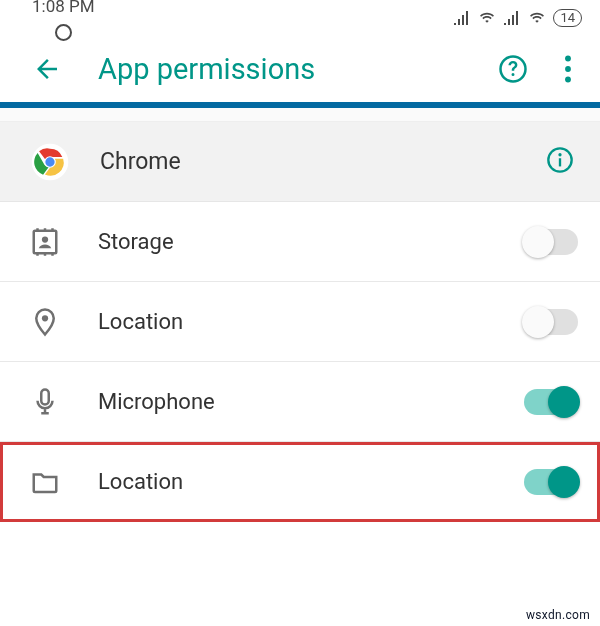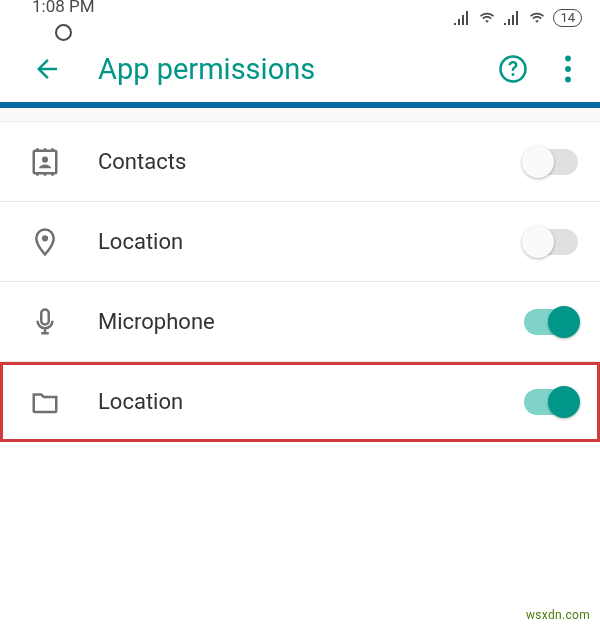--- a/index.html
+++ b/index.html
@@ -37,21 +37,21 @@
   .row.hl { outline:3px solid #d23b3b; outline-offset:-3px; }
 
   
   .toggle { position:relative; width:54px; height:26px; }
   .toggle input { opacity:0; width:0; height:0; }
   .track { position:absolute; inset:0; background:#e0e0e0; border-radius:20px; transition:.2s; }
   .thumb { position:absolute; top:-3px; left:-2px; width:32px; height:32px; background:#fafafa; border-radius:50%; box-shadow:0 1px 3px rgba(0,0,0,.3); transition:.2s; }
   .toggle input:checked + .track { background:#7fd3c9; }
   .toggle input:checked + .track + .thumb { transform:translateX(26px); background:#009688; }
 
-  .watermark { position:absolute; bottom:4px; right:10px; font-size:12px; color:#4d7c0f; letter-spacing:.3px; }
+  .watermark { position:absolute; bottom:4px; right:10px; font-size:12px; color:#0f172a; letter-spacing:.3px; }
 </style>
 </head>
 <body>
 
 <div class="screen">
 
   <div class="statusbar">
     <div class="left">
       <span>1:08 PM</span>
       <span class="ring-icon"></span>
@@ -92,29 +92,47 @@
             <circle cx="3" cy="3" r="2.5" fill="#009688"></circle>
             <circle cx="3" cy="12" r="2.5" fill="#009688"></circle>
             <circle cx="3" cy="21" r="2.5" fill="#009688"></circle>
           </svg>
       </button>
     </div>
   </div>
 
   <div class="gap"></div>
 
+  <div class="approw">
+    <svg class="chrome" viewBox="0 0 48 48">
+      <circle cx="24" cy="24" r="22" fill="#fff"></circle>
+      <path fill="#e33b2e" d="M24 8a16 16 0 0114.8 10H24a6 6 0 00-5.4 3.4L10.9 11A15.9 15.9 0 0124 8z"></path>
+      <path fill="#2aa043" d="M9.2 13.3l8.1 14a6 6 0 005.2 2.7l-6.8 9.2A16 16 0 019.2 13.3z"></path>
+      <path fill="#f6c344" d="M39.8 20A16 16 0 0117.9 39l7.4-10a6 6 0 004.5-8.9h10z"></path>
+      <circle cx="24" cy="24" r="6.3" fill="#4a8af4"></circle>
+      <circle cx="24" cy="24" r="6.3" fill="none" stroke="#fff" stroke-width="1.4"></circle>
+    </svg>
+    <div class="aname">Chrome</div>
+    <button class="iconbtn">
+      <svg class="info-ic" viewBox="0 0 24 24">
+          <circle cx="12" cy="12" r="10" fill="none" stroke="#009688" stroke-width="2"></circle>
+          <circle cx="12" cy="7.5" r="1.4" fill="#009688"></circle>
+          <rect x="11" y="10.5" width="2" height="7" fill="#009688"></rect>
+        </svg>
+    </button>
+  </div>
 
   <div class="list" id="perm-list">
       <div class="row">
         <div class="ic">
           <svg width="30" height="30">
             <use href="#contacts-icon"></use>
           </svg>
         </div>
-        <div class="lbl">Contacts</div>
+        <div class="lbl">Storage</div>
         <label class="toggle"><input type="checkbox" style=""><span class="track"></span><span class="thumb"></span></label>
       </div>
       <div class="row">
         <div class="ic">
           <svg width="30" height="30">
             <use href="#location-icon"></use>
           </svg>
         </div>
         <div class="lbl">Location</div>
         <label class="toggle"><input type="checkbox" style=""><span class="track"></span><span class="thumb"></span></label>

